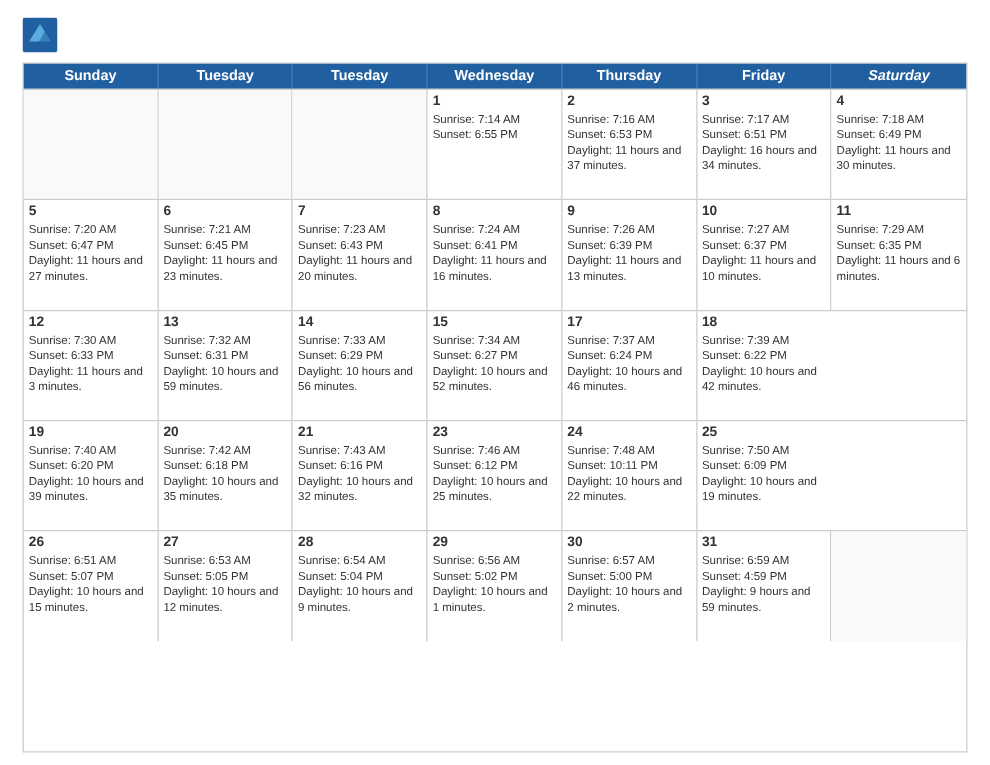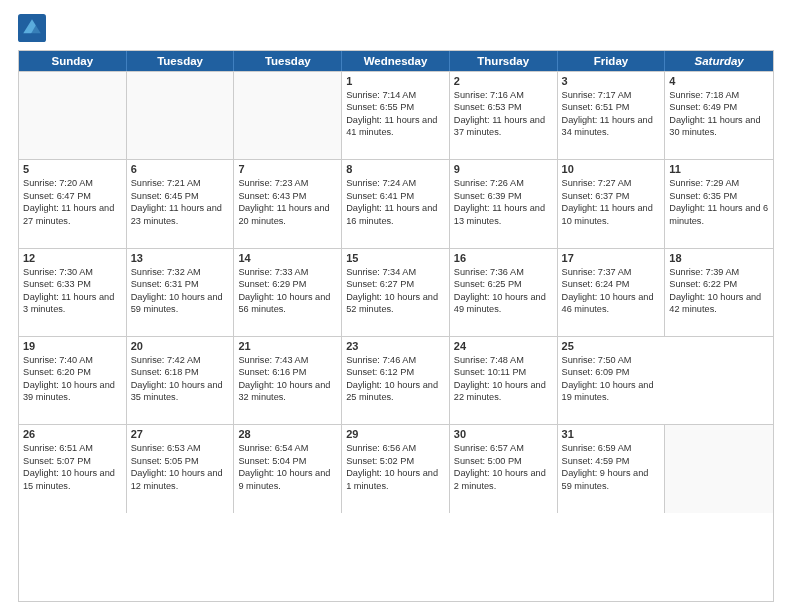--- a/index.html
+++ b/index.html
@@ -146,33 +146,32 @@
       </div>
     <div class="cal-body">
     <div class="cal-week">
           <div class="cal-cell empty"></div>
           <div class="cal-cell empty"></div>
           <div class="cal-cell empty"></div>
           <div class="cal-cell">
             <div class="day-num">1</div>
             <div class="cell-line">Sunrise: 7:14 AM</div>
             <div class="cell-line">Sunset: 6:55 PM</div>
-            <div class="cell-line">Daylight: 11 hours and 41 minutes.</div>
           </div>
           <div class="cal-cell">
             <div class="day-num">2</div>
             <div class="cell-line">Sunrise: 7:16 AM</div>
             <div class="cell-line">Sunset: 6:53 PM</div>
             <div class="cell-line">Daylight: 11 hours and 37 minutes.</div>
           </div>
           <div class="cal-cell">
             <div class="day-num">3</div>
             <div class="cell-line">Sunrise: 7:17 AM</div>
             <div class="cell-line">Sunset: 6:51 PM</div>
-            <div class="cell-line">Daylight: 11 hours and 34 minutes.</div>
+            <div class="cell-line">Daylight: 16 hours and 34 minutes.</div>
           </div>
           <div class="cal-cell">
             <div class="day-num">4</div>
             <div class="cell-line">Sunrise: 7:18 AM</div>
             <div class="cell-line">Sunset: 6:49 PM</div>
             <div class="cell-line">Daylight: 11 hours and 30 minutes.</div>
           </div>
         </div>
         <div class="cal-week">
           <div class="cal-cell">
@@ -235,26 +234,20 @@
             <div class="day-num">14</div>
             <div class="cell-line">Sunrise: 7:33 AM</div>
             <div class="cell-line">Sunset: 6:29 PM</div>
             <div class="cell-line">Daylight: 10 hours and 56 minutes.</div>
           </div>
           <div class="cal-cell">
             <div class="day-num">15</div>
             <div class="cell-line">Sunrise: 7:34 AM</div>
             <div class="cell-line">Sunset: 6:27 PM</div>
             <div class="cell-line">Daylight: 10 hours and 52 minutes.</div>
-          </div>
-          <div class="cal-cell">
-            <div class="day-num">16</div>
-            <div class="cell-line">Sunrise: 7:36 AM</div>
-            <div class="cell-line">Sunset: 6:25 PM</div>
-            <div class="cell-line">Daylight: 10 hours and 49 minutes.</div>
           </div>
           <div class="cal-cell">
             <div class="day-num">17</div>
             <div class="cell-line">Sunrise: 7:37 AM</div>
             <div class="cell-line">Sunset: 6:24 PM</div>
             <div class="cell-line">Daylight: 10 hours and 46 minutes.</div>
           </div>
           <div class="cal-cell">
             <div class="day-num">18</div>
             <div class="cell-line">Sunrise: 7:39 AM</div>

